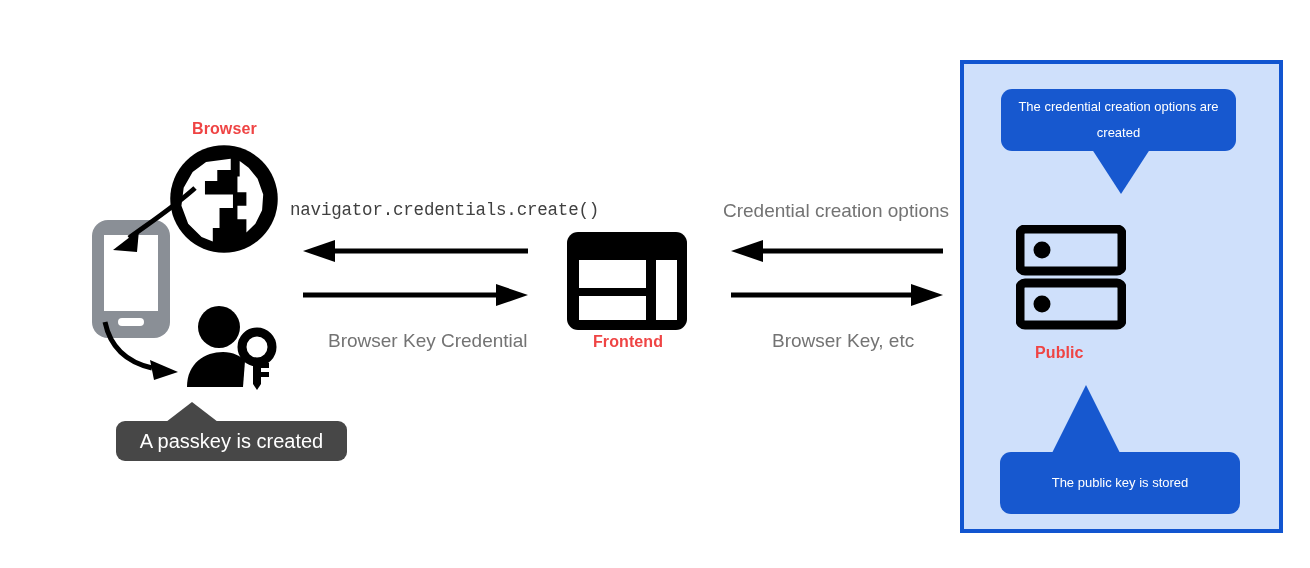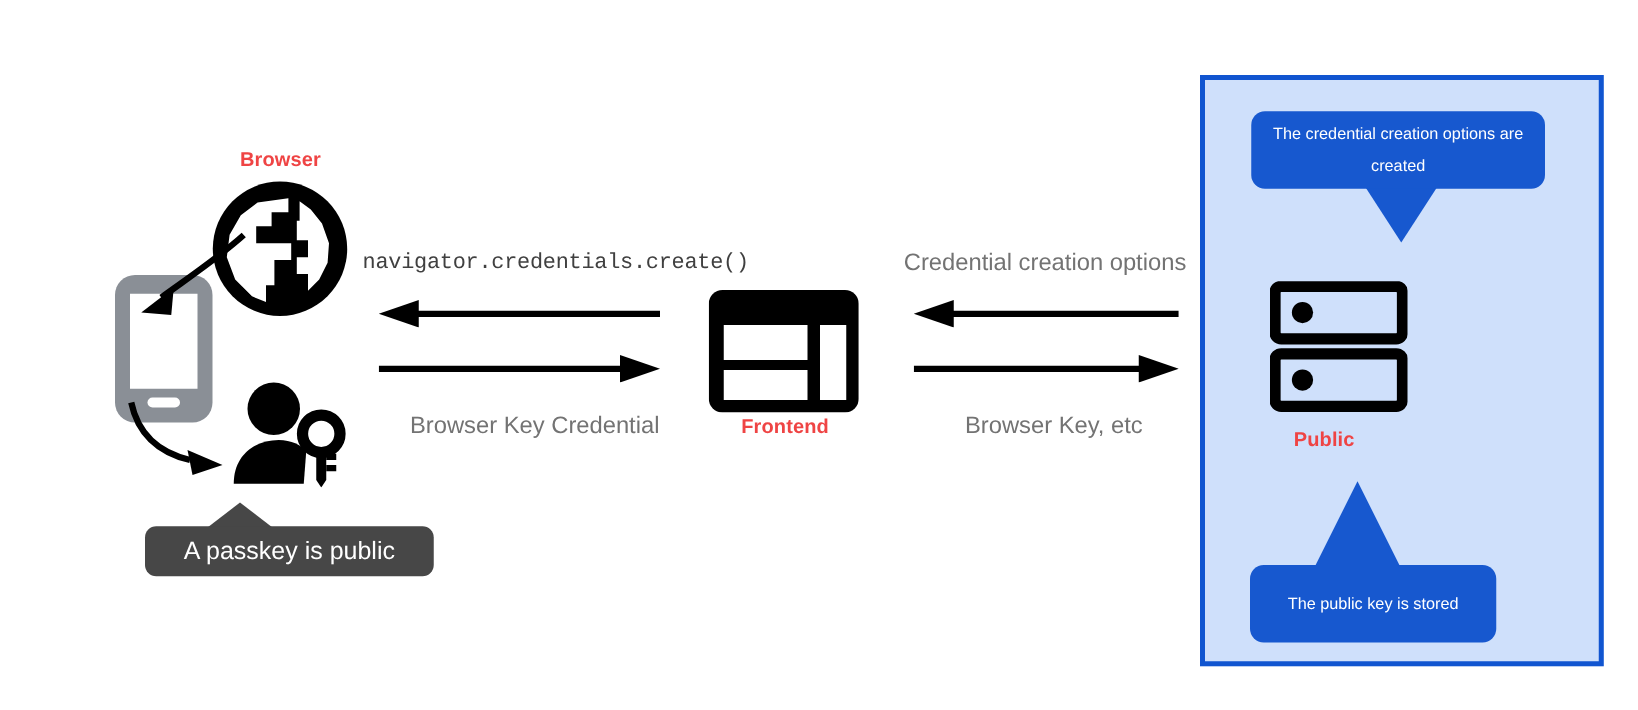--- a/index.html
+++ b/index.html
@@ -116,21 +116,21 @@
       <circle cx="26" cy="25" r="8.5" fill="#000000"></circle>
       <rect x="4" y="58" width="102" height="42" rx="5" ry="5" fill="none" stroke="#000000" stroke-width="9"></rect>
       <circle cx="26" cy="79" r="8.5" fill="#000000"></circle>
     </svg>
   </div>
 
   <div class="abs lbl-bold" style="left:1035px; top:344px;">Public</div>
 
   <div class="abs tail-up" style="left:1051px; top:385px;"></div>
 
-  <div class="abs callout" style="left:1000px; top:452px; width:197px; height:62px;">The public key is stored</div>
+  <div class="abs callout" style="left:1000px; top:452px; width:240px; height:62px;">The public key is stored</div>
 
   <div class="abs lbl-bold" style="left:192px; top:120px;">Browser</div>
 
   <div class="abs" style="left:168px; top:143px; width:112px; height:112px;">
     <svg width="112" height="112" viewBox="0 0 100 100" xmlns="http://www.w3.org/2000/svg">
       <circle cx="50" cy="50" r="48" fill="#000000"></circle>
       <path d="M56 14 L56 24 L44 24 L44 34 L33 34 L33 46 L58 46 L58 58 L46 58 L46 76 L40 76
                L40 88 L30 84 L18 72 L12 56 L14 40 L22 26 L34 17 Z" fill="#ffffff"></path>
       <path d="M64 16 L72 22 L80 32 L85 46 L84 60 L78 72 L70 80 L70 68 L62 68 L62 56
                L70 56 L70 44 L62 44 L62 30 L64 30 Z" fill="#ffffff"></path>
@@ -167,21 +167,21 @@
       <circle cx="72" cy="42" r="15" fill="none" stroke="#000000" stroke-width="9"></circle>
       <rect x="68" y="53" width="8" height="26" fill="#000000"></rect>
       <rect x="76" y="58" width="8" height="5" fill="#000000"></rect>
       <rect x="76" y="67" width="8" height="5" fill="#000000"></rect>
       <polygon points="68,79 76,79 72,85" fill="#000000"></polygon>
     </svg>
   </div>
 
   <div class="abs tooltip-tail" style="left:166px; top:402px;"></div>
 
-  <div class="abs tooltip" style="left:116px; top:421px; width:231px; height:40px;">A passkey is public</div>
+  <div class="abs tooltip" style="left:116px; top:421px; width:231px; height:40px;">A passkey is created</div>
 
   <div class="abs" style="left:567px; top:232px; width:120px; height:98px;">
     <svg width="120" height="98" viewBox="0 0 120 98" xmlns="http://www.w3.org/2000/svg">
       <rect x="0" y="0" width="120" height="98" rx="11" ry="11" fill="#000000"></rect>
       <rect x="12" y="28" width="67" height="28" fill="#ffffff"></rect>
       <rect x="12" y="64" width="67" height="24" fill="#ffffff"></rect>
       <rect x="89" y="28" width="21" height="60" fill="#ffffff"></rect>
     </svg>
   </div>
   <div class="abs lbl-bold" style="left:593px; top:333px;">Frontend</div>

